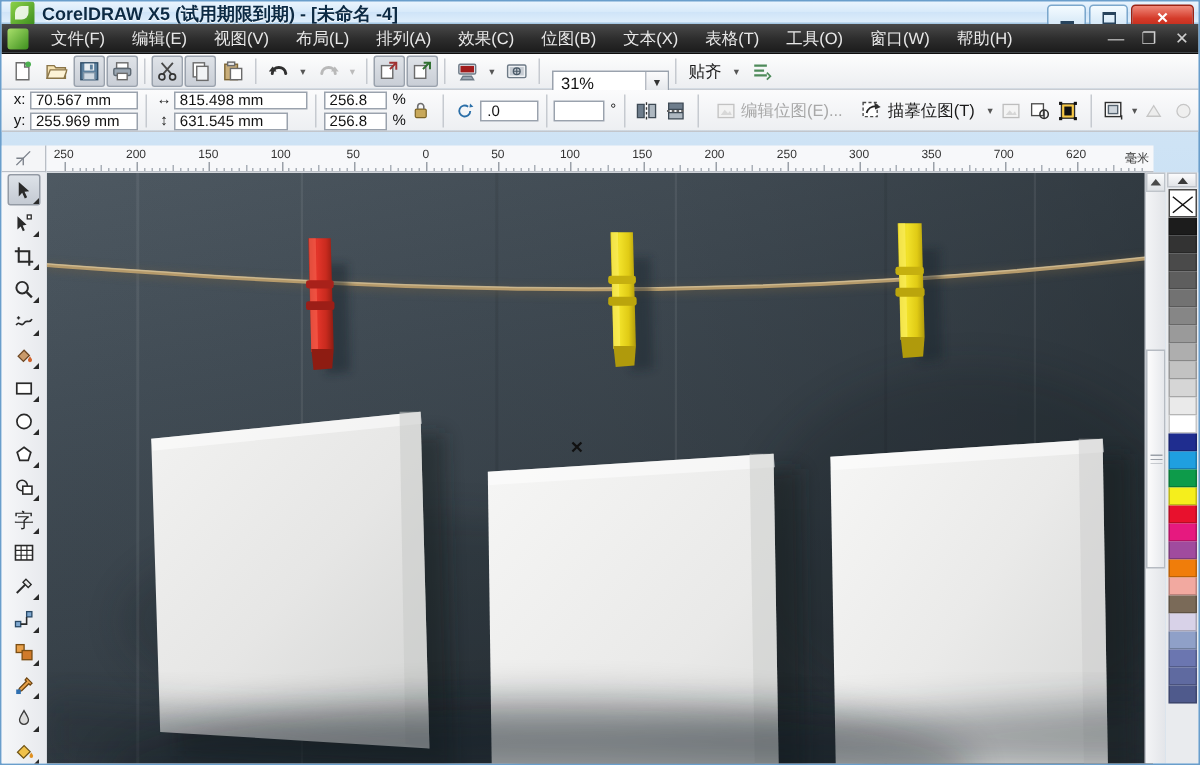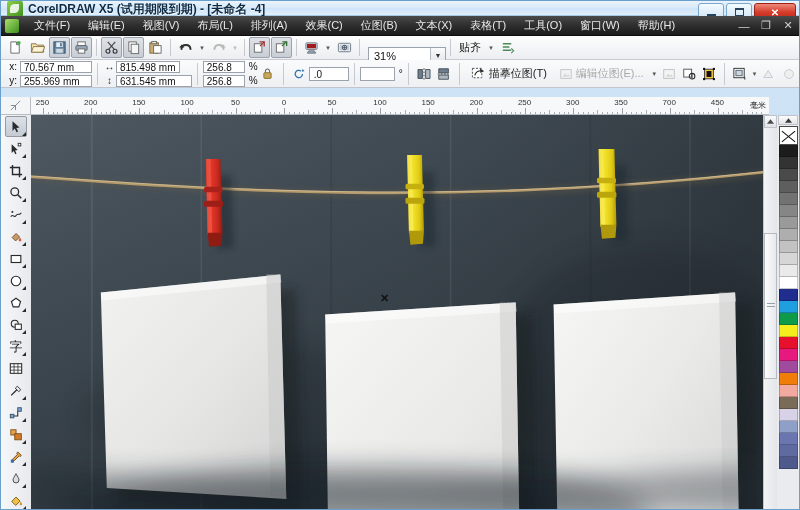--- a/index.html
+++ b/index.html
@@ -395,21 +395,21 @@
         <span class="xy-lab">y:</span>
         <span class="xy-field">255.969 mm</span>
       </div>
     </div>
 
     <div class="pb-sep"></div>
 
     <div class="xy-group">
       <div class="xy-row">
         <span class="sz-icon">↔</span>
-        <span class="xy-field" style="width:64px">815.498 mm</span>
+        <span class="xy-field" style="width:89px">815.498 mm</span>
       </div>
       <div class="xy-row" style="margin-top:2px">
         <span class="sz-icon">↕</span>
         <span class="xy-field" style="width:76px">631.545 mm</span>
       </div>
     </div>
 
     <div class="pb-sep"></div>
 
     <div class="xy-group">
@@ -457,35 +457,35 @@
     <div class="pb-btn">
       <svg width="16" height="14" viewBox="0 0 16 16">
           <path d="M2 6.8V2h11v4.8z" fill="#6e7d8c" stroke="#3e4a55"></path>
           <path d="M2 9.2V14h11V9.2z" fill="#aeb8c1" stroke="#3e4a55"></path>
           <path d="M.8 8h14" stroke="#333" stroke-dasharray="2 1.6"></path>
         </svg>
     </div>
 
     <div class="pb-sep"></div>
 
-    <div class="pb-text-btn">
-      <svg width="15" height="15" viewBox="0 0 16 16">
-          <rect x="1.5" y="2.5" width="10" height="10" fill="#fff" stroke="#4a4a4a" stroke-dasharray="2.2 1.6"></rect>
-          <path d="M4 10c1-4 4-5 7-5" fill="none" stroke="#222" stroke-width="1.2"></path>
-          <path d="M9.5 2.5l4.5 3.2-4 1.8z" fill="#2f2f2f"></path>
-        </svg>
-      <span>描摹位图(T)</span>
-    </div>
-
     <div class="pb-text-btn disabled">
       <svg width="14" height="14" viewBox="0 0 16 16">
           <rect x="2" y="3" width="12" height="10" fill="#f2f2f2" stroke="#c2c2c2"></rect>
           <path d="M4 11l3-4 2.5 2.8L11 8l1.4 3z" fill="#d8d8d8"></path>
         </svg>
       <span>编辑位图(E)...</span>
+    </div>
+
+    <div class="pb-text-btn">
+      <svg width="15" height="15" viewBox="0 0 16 16">
+          <rect x="1.5" y="2.5" width="10" height="10" fill="#fff" stroke="#4a4a4a" stroke-dasharray="2.2 1.6"></rect>
+          <path d="M4 10c1-4 4-5 7-5" fill="none" stroke="#222" stroke-width="1.2"></path>
+          <path d="M9.5 2.5l4.5 3.2-4 1.8z" fill="#2f2f2f"></path>
+        </svg>
+      <span>描摹位图(T)</span>
     </div>
     <div class="tb-arrow">▾</div>
 
     <div class="pb-btn">
       <svg width="14" height="14" viewBox="0 0 16 16">
           <rect x="2" y="3" width="12" height="10" fill="#f4f4f4" stroke="#bdbdbd"></rect>
           <path d="M4 11l3-3.6 2.4 2.6L11 8.2l1.3 2.8z" fill="#d6d6d6"></path>
         </svg>
     </div>
     <div class="pb-btn">
@@ -688,21 +688,21 @@
           <div class="tick" style="left: 643.531px; height: 2.5px; background: rgb(170, 176, 184);"></div>
           <div class="tick" style="left: 648.352px; height: 2.5px; background: rgb(170, 176, 184);"></div>
           <div class="tick" style="left: 653.173px; height: 2.5px; background: rgb(170, 176, 184);"></div>
           <div class="tick" style="left: 657.993px; height: 2.5px; background: rgb(170, 176, 184);"></div>
           <div class="tick" style="left: 662.814px; height: 4px; background: rgb(170, 176, 184);"></div>
           <div class="tick" style="left: 667.635px; height: 2.5px; background: rgb(170, 176, 184);"></div>
           <div class="tick" style="left: 672.456px; height: 2.5px; background: rgb(170, 176, 184);"></div>
           <div class="tick" style="left: 677.277px; height: 2.5px; background: rgb(170, 176, 184);"></div>
           <div class="tick" style="left: 682.098px; height: 2.5px; background: rgb(170, 176, 184);"></div>
           <div class="tick" style="left: 686.919px; height: 6px;"></div>
-          <div class="rlab" style="left: 679.719px; top: 1px;">450</div>
+          <div class="rlab" style="left: 679.719px; top: 1px;">620</div>
           <div class="tick" style="left: 691.739px; height: 2.5px; background: rgb(170, 176, 184);"></div>
           <div class="tick" style="left: 696.56px; height: 2.5px; background: rgb(170, 176, 184);"></div>
           <div class="tick" style="left: 701.381px; height: 2.5px; background: rgb(170, 176, 184);"></div>
           <div class="tick" style="left: 706.202px; height: 2.5px; background: rgb(170, 176, 184);"></div>
           <div class="tick" style="left: 711.023px; height: 4px; background: rgb(170, 176, 184);"></div>
           <div class="tick" style="left: 715.844px; height: 2.5px; background: rgb(170, 176, 184);"></div>
           <div class="tick" style="left: 720.664px; height: 2.5px; background: rgb(170, 176, 184);"></div>
           <div class="tick" style="left: 725.485px; height: 2.5px; background: rgb(170, 176, 184);"></div>
           <div class="tick" style="left: 730.306px; height: 2.5px; background: rgb(170, 176, 184);"></div>
         </div>

